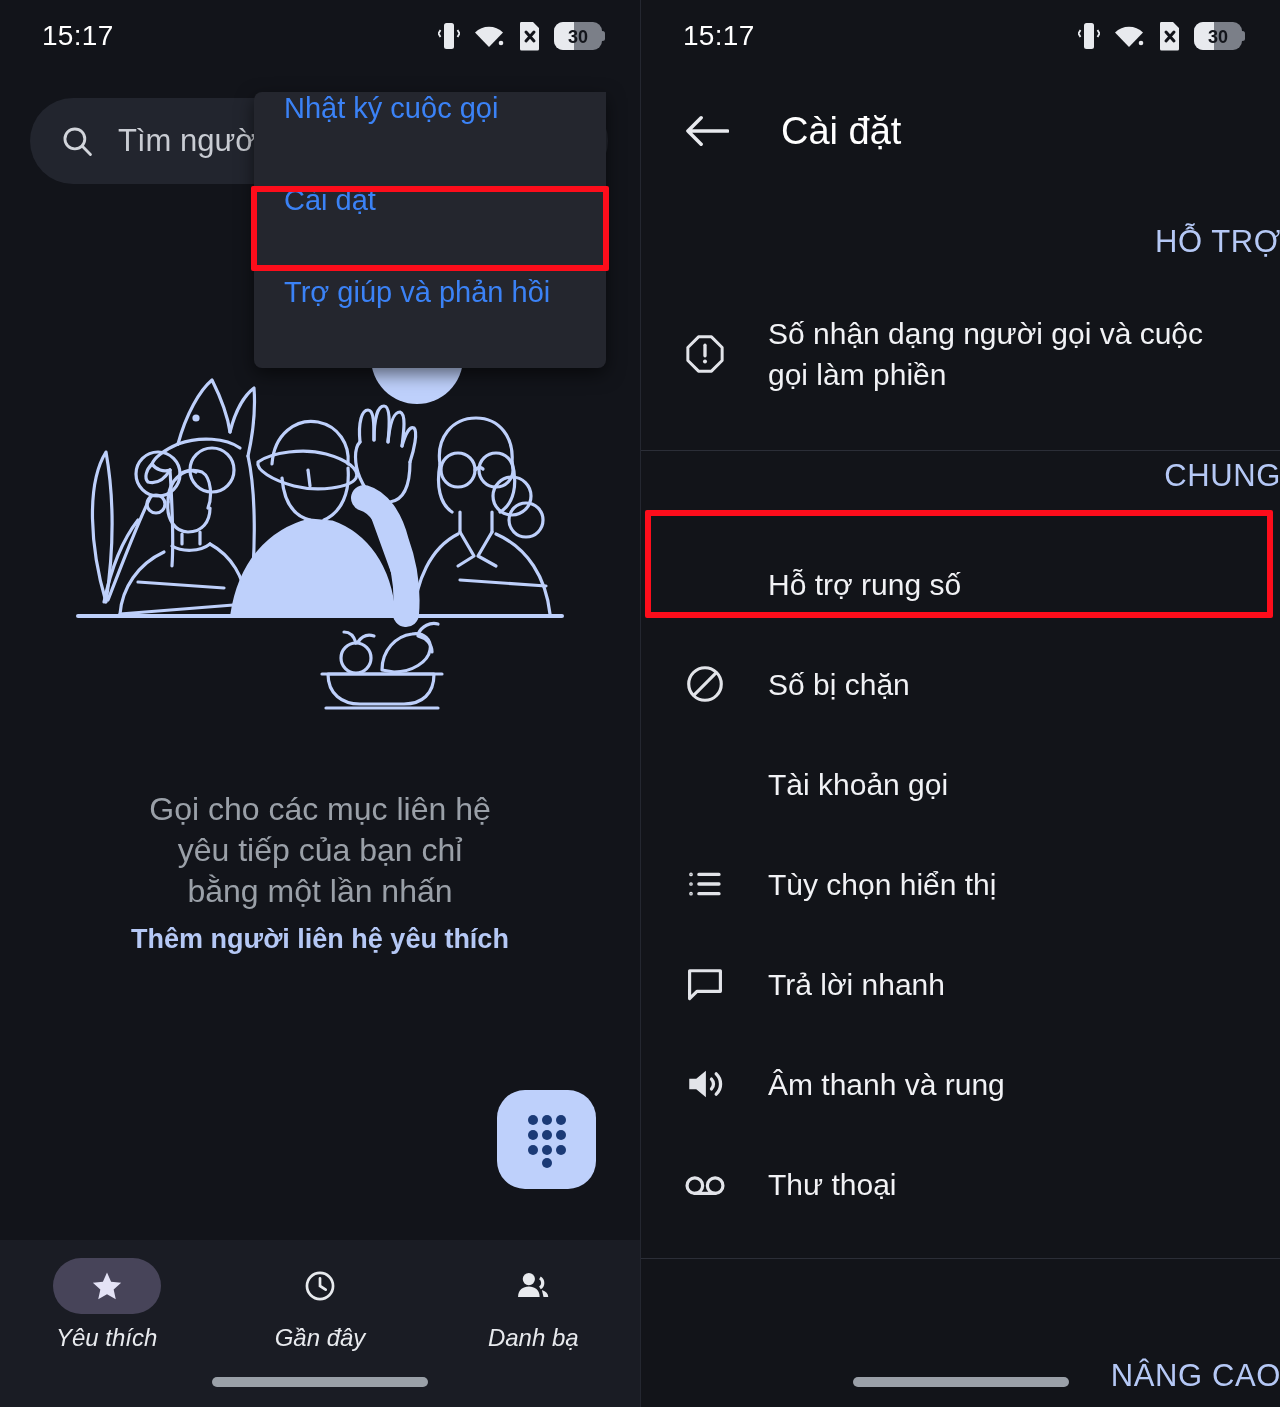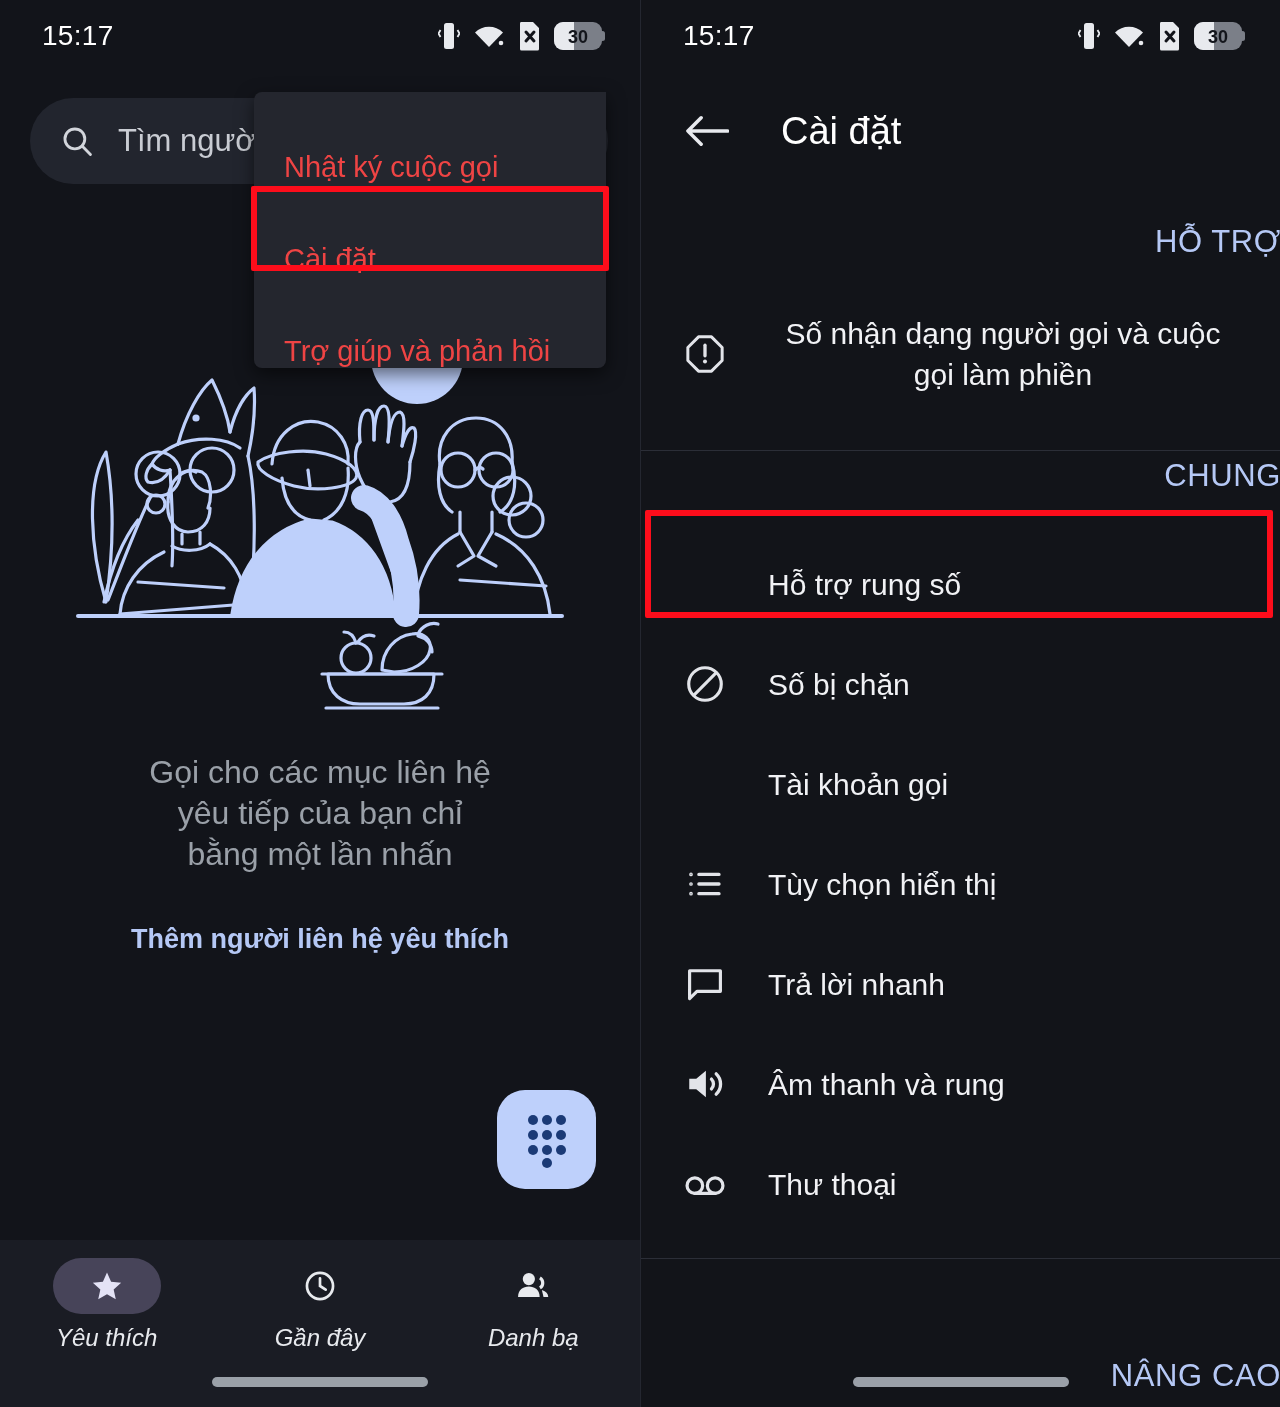--- a/index.html
+++ b/index.html
@@ -30,37 +30,37 @@
   }
   .search-placeholder { color: #c9ccd3; font-size: 31px; }
 
   
   .menu {
     position: absolute; left: 254px; top: 92px; width: 352px;
     background: #24262e; border-radius: 8px 0 8px 8px;
     box-shadow: 0 6px 18px rgba(0,0,0,.55); z-index: 40;
   }
   .menu-item {
-    height: 92px; display: flex; align-items: flex-end; padding-left: 30px;
-    color: #ef4444; font-size: 29px;
+    height: 92px; display: flex; align-items: flex-start; padding-left: 30px;
+    color: #3b82f6; font-size: 29px;
   }
   .menu-item.highlight { position: relative; }
   .hl-box {
     position: absolute; border: 6px solid #fd0d1b; border-radius: 2px;
     pointer-events: none; z-index: 60;
   }
   #menu-hl { left: 251px; top: 186px; width: 358px; height: 85px; }
   #acc-hl  { left: 645px; top: 510px; width: 628px; height: 108px; }
 
   
   .illus { position: absolute; left: 60px; top: 352px; width: 520px; height: 360px; z-index: 10; }
 
   
   .empty-text {
-    position: absolute; left: 0; top: 752px; width: 640px; text-align: center;
+    position: absolute; left: 0; top: 789px; width: 640px; text-align: center;
     color: #9aa0a8; font-size: 32px; line-height: 41px;
   }
   .empty-link {
     position: absolute; left: 0; top: 924px; width: 640px; text-align: center;
     color: #b5c8f5; font-size: 27px; font-weight: 700;
   }
 
   
   .fab {
     position: absolute; left: 497px; top: 1090px; width: 99px; height: 99px;
@@ -315,21 +315,21 @@
       <div class="back-btn">
         <svg width="44" height="34" viewBox="0 0 30 22">
           <path d="M11 2 L2 11 L11 20 M2 11 H29" stroke="#e8eaee" stroke-width="2.4" fill="none" stroke-linecap="round" stroke-linejoin="round"></path>
         </svg>
       </div>
       <span class="page-title">Cài đặt</span>
     </div>
 
     <div style="position:absolute; left:0; top:224px; width:640px;">
       <div class="section-label">HỖ TRỢ</div>
-      <div class="set-row" style="margin-top:44px;text-align:center;">
+      <div class="set-row" style="margin-top:44px;">
         <span class="set-icon">
           <svg width="42" height="42" viewBox="0 0 24 24">
             <path d="M8.3 2.2 h7.4 L21.8 8.3 v7.4 L15.7 21.8 h-7.4 L2.2 15.7 v-7.4 Z" stroke="#e2e4e9" stroke-width="1.7" fill="none" stroke-linejoin="round"></path>
             <path d="M12 7 V13" stroke="#e2e4e9" stroke-width="1.9" stroke-linecap="round"></path>
             <circle cx="12" cy="16.3" r="1.15" fill="#e2e4e9"></circle>
           </svg>
         </span>
         <span class="set-label" style="max-width:470px;">Số nhận dạng người gọi và cuộc gọi làm phiền</span>
       </div>
       <div class="divider" style="margin-top:46px;"></div>

